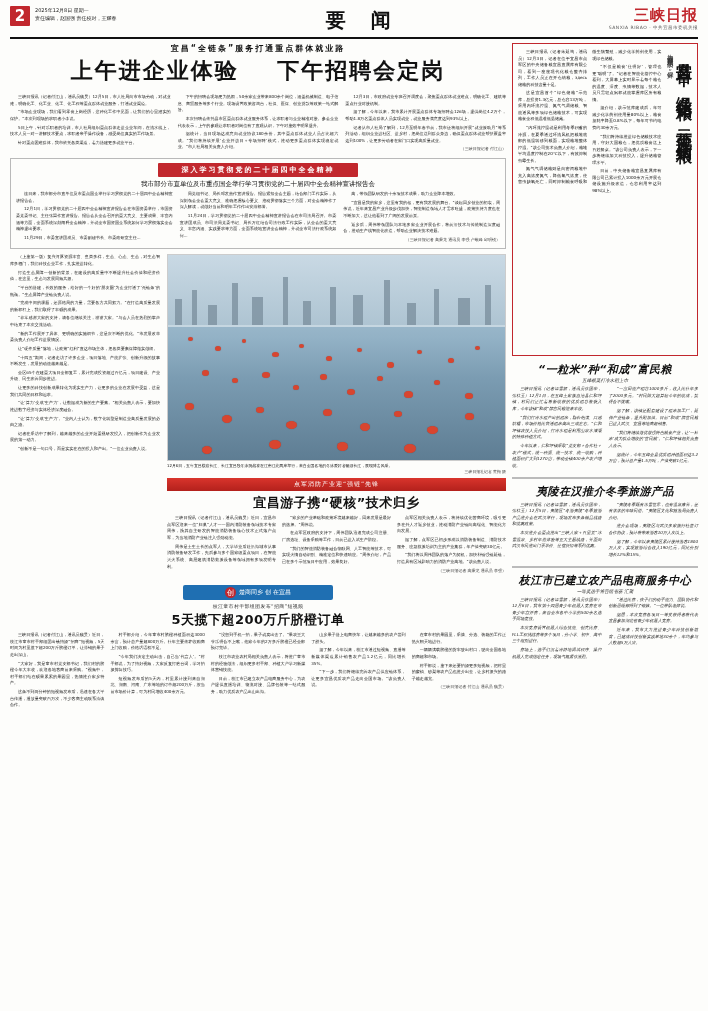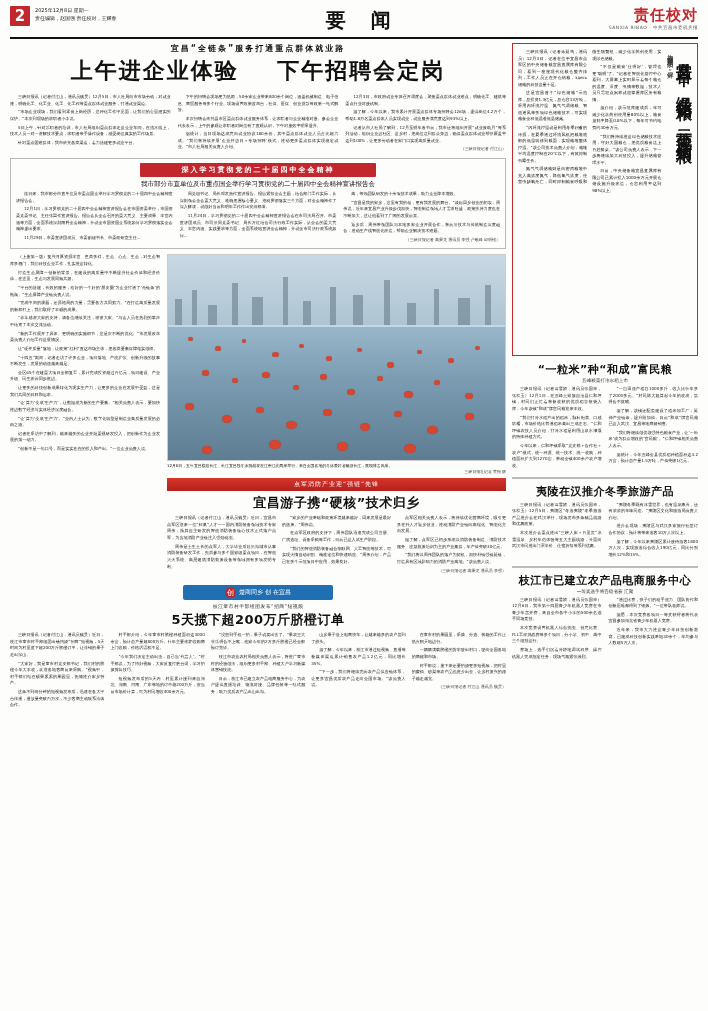--- a/index.html
+++ b/index.html
@@ -48,21 +48,21 @@
   
   .top-story { margin-bottom: 5px; }
   .top-story .sub { font-size: 8px; text-align: center; font-weight: bold; margin-bottom: 2px; letter-spacing: 2px;}
   .top-story .main-hl { font-size: 22px; font-weight: bold; text-align: center; letter-spacing: 2px; margin: 1px 0 8px; }
 
   
   .ribbon-box { border: 1px solid #b9b9b9; padding: 4px 5px 5px; margin-bottom: 5px; }
   .ribbon {
     background: #c1272d; color: #fff; font-size: 7px; font-weight: bold;
     padding: 2px 0; text-align: center; letter-spacing: 2px; margin: 0 auto 3px;
-    width: 236px; border-radius: 1px;
+    width: 200px; border-radius: 1px;
   }
   .ribbon-sub { font-size: 6.5px; text-align: center; margin-bottom: 2px; color: #111; }
   .ribbon-hl { font-size: 17px; font-weight: bold; text-align: center; letter-spacing: 1.5px; margin-bottom: 4px; }
 
   
   .photo {
     position: relative; overflow: hidden; border: 1px solid #ccc;
     background: linear-gradient(#b9cfdd, #93b2c6 40%, #7b9cb2 60%, #5e7d93);
   }
   .swimmers { position: absolute; inset: 0; }
@@ -78,21 +78,21 @@
   
   .boxed-lead { border: 1.2px solid #c1272d; padding: 5px 5px 6px; margin-bottom: 6px; }
   .vtitle-wrap { display: flex; justify-content: flex-end; gap: 2px; }
   .vtitle {
     writing-mode: vertical-rl; text-orientation: upright;
     font-size: 16px; font-weight: bold; letter-spacing: 3px; line-height: 1.05;
   }
   .vtitle.small { font-size: 6.5px; font-weight: normal; letter-spacing: 1px; color:#333; }
   .vbody { font-size: 4.1px; line-height: 1.6; text-align: justify; }
 
-  .rr-item { margin-bottom: 7px; }
+  .rr-item { margin-bottom: 7px; font-style: italic; }
   .rr-hl { font-size: 11px; font-weight: bold; text-align: center; letter-spacing: .5px; }
   .rr-sub { font-size: 4.6px; text-align: center; color: #333; margin: 1px 0 3px; }
   .rule-d { border-top: 2px double #bbb; margin: 5px 0; }
 
   
   .sec { margin-bottom: 6px; }
   .band {
     background: linear-gradient(#d9342c,#b3211c); color: #fff; font-size: 6px;
     text-align: center; padding: 2px 0; letter-spacing: 1px; margin-bottom: 3px;
   }
@@ -113,21 +113,21 @@
   <div class="masthead">
     <div class="mast-left">
       <div class="pagenum">2</div>
       <div class="mast-meta">
         <div>2025年12月8日 星期一</div>
         <div>责任编辑，赵国强 责任校对，王耀春</div>
       </div>
     </div>
     <div class="mast-center">要 闻</div>
     <div class="mast-right">
-      <div class="brand">责任校对</div>
+      <div class="brand">三峡日报</div>
       <div class="brand-sub">SANXIA RIBAO · 中共宜昌市委机关报</div>
     </div>
   </div>
 
   <div class="body-wrap">
 
     <div class="left-col">
 
       <div class="top-story">
         <div class="sub">宜昌“全链条”服务打通重点群体就业路</div>

